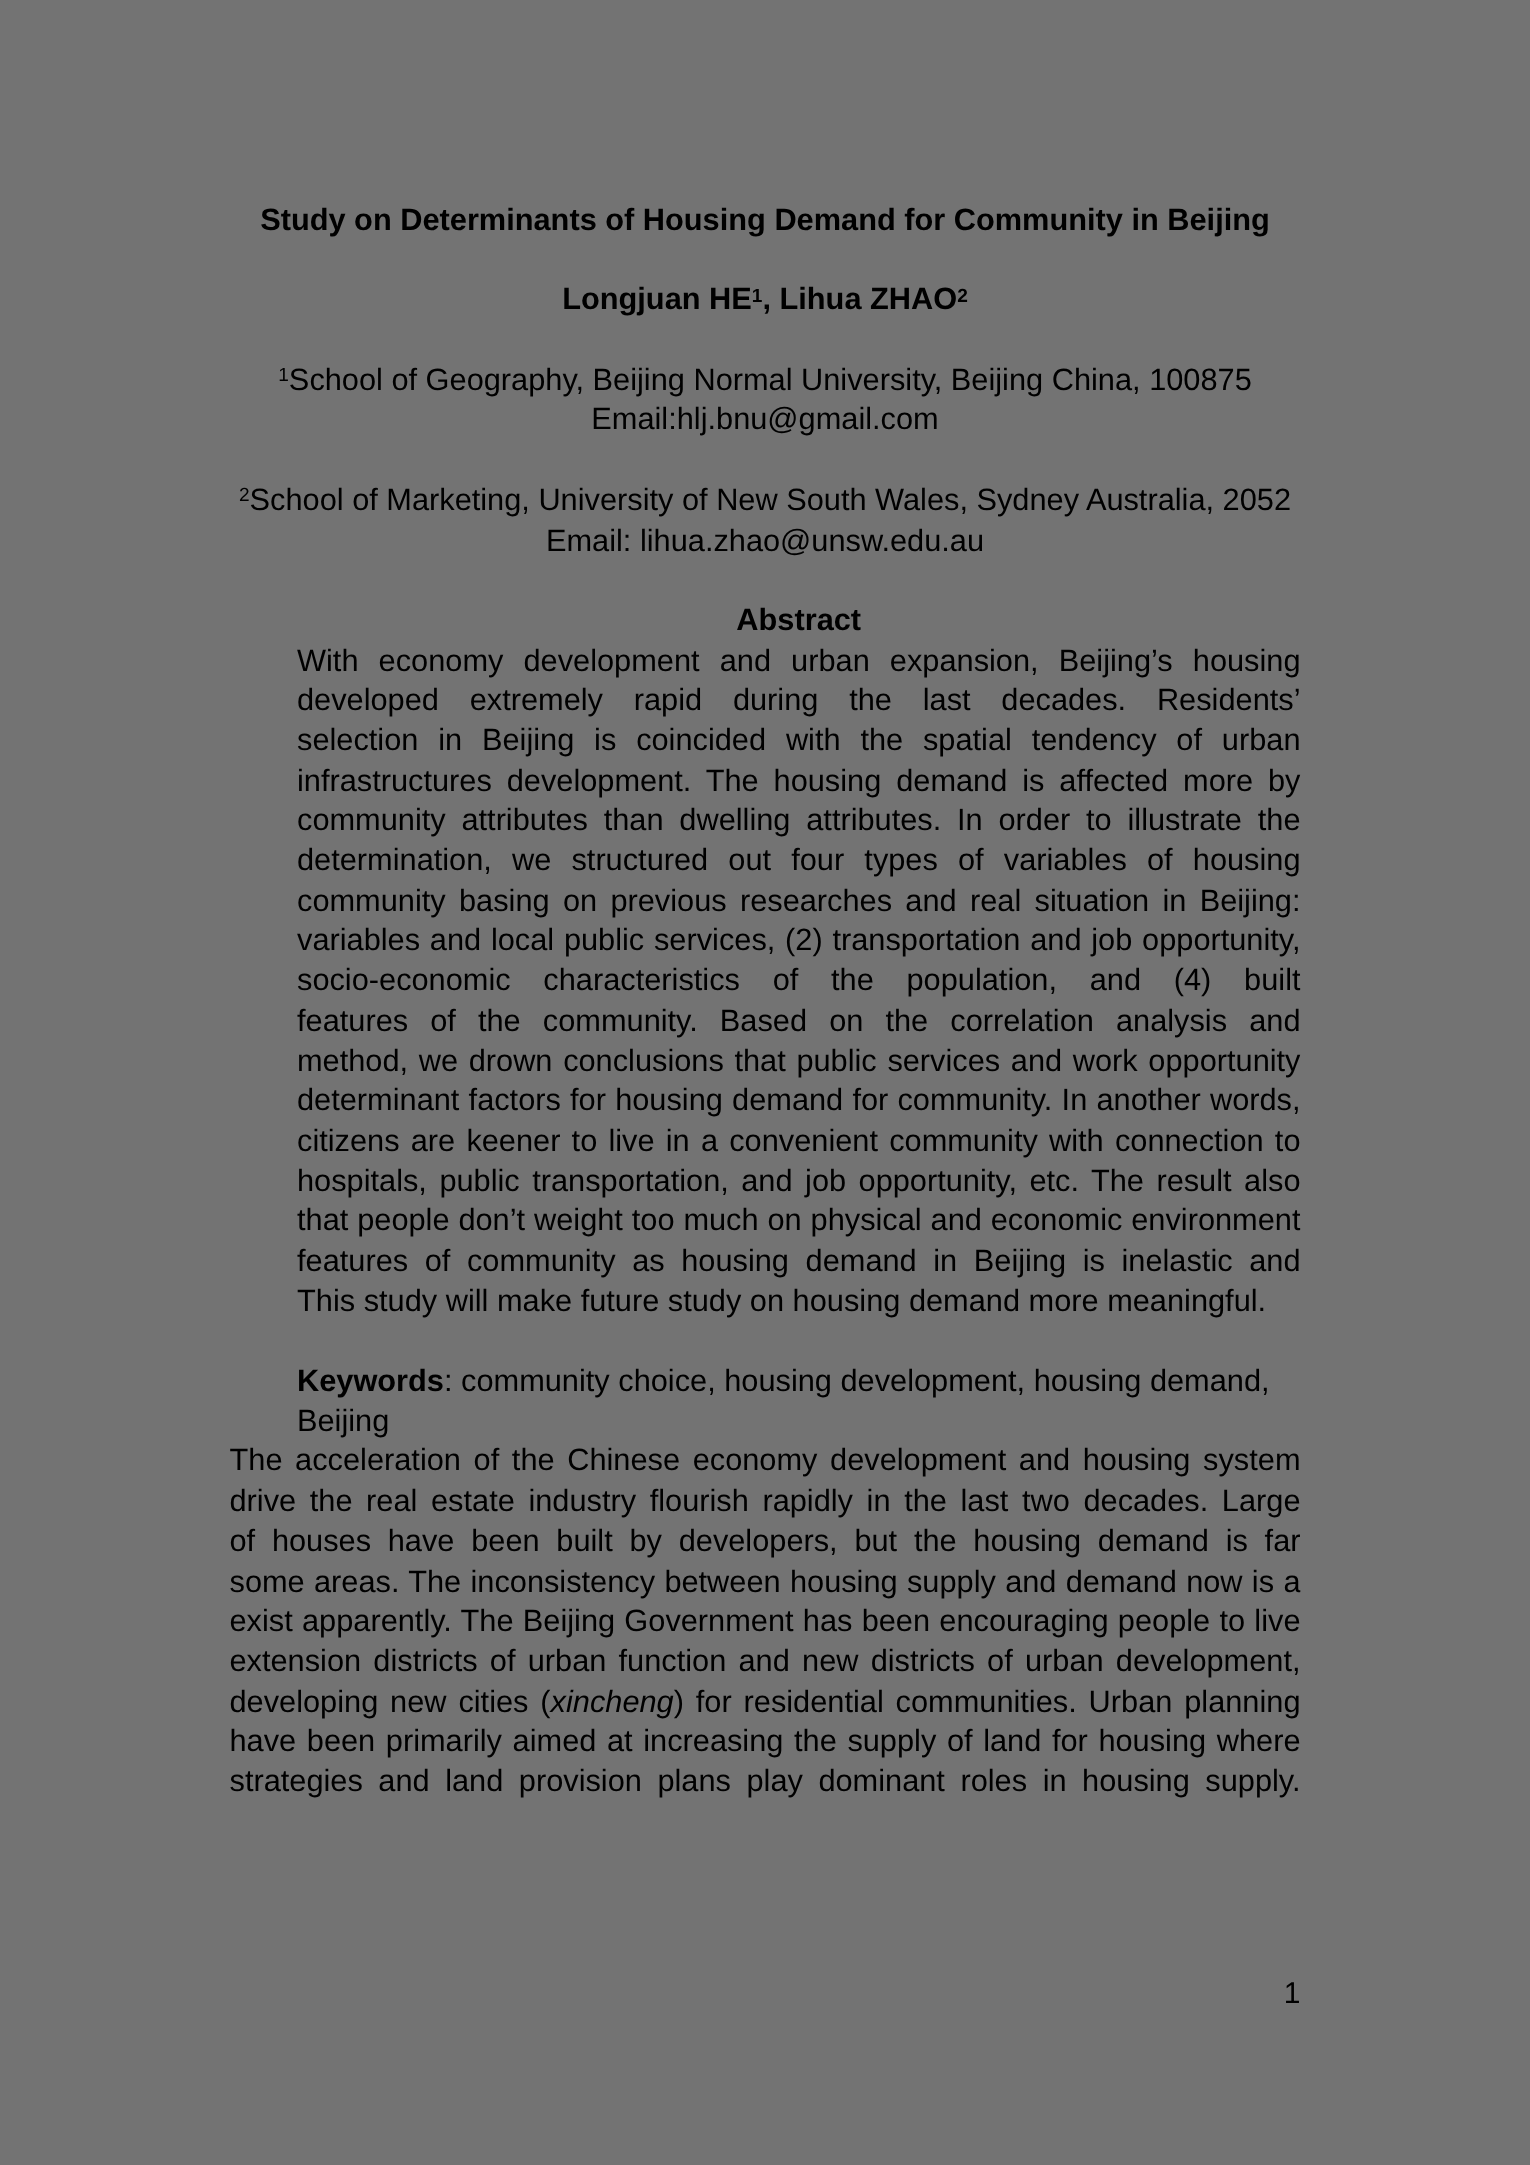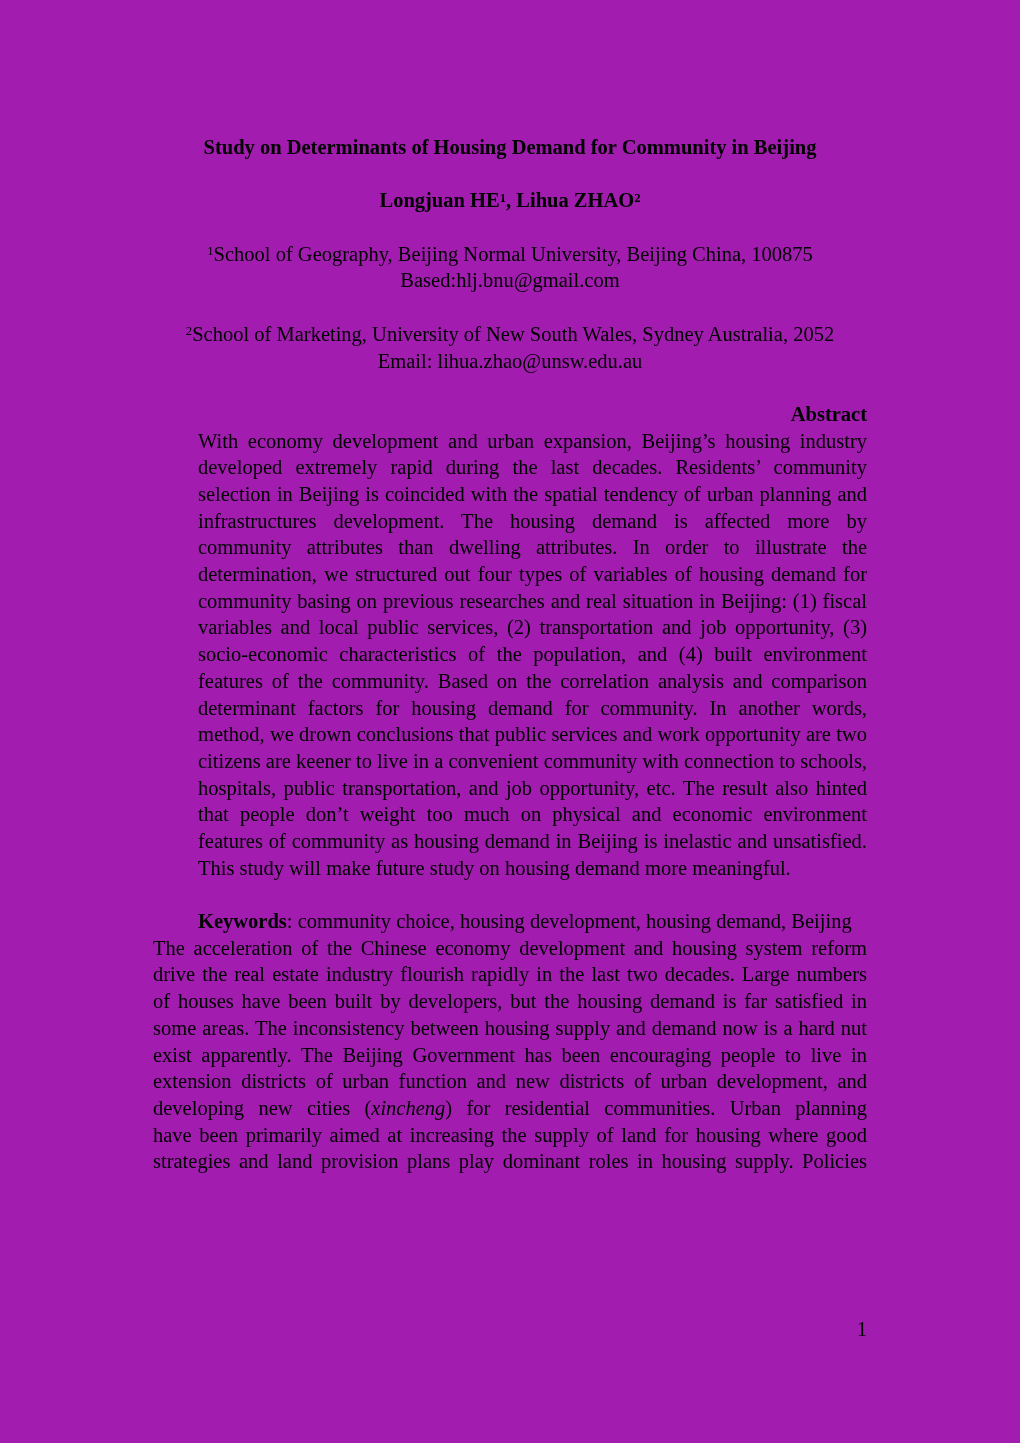--- a/index.html
+++ b/index.html
@@ -1,38 +1,38 @@
 <!DOCTYPE html>
 <html><head>
 <meta charset="utf-8">
 <style>
   html, body { margin: 0; padding: 0; background: #ffffff; }
   .page {
     position: relative;
     width: 1020px;
     height: 1443px;
-    background: #a21caf;
+    background: #737373;
     color: #000000;
-    font-family: Liberation Serif, serif;
+    font-family: Liberation Sans, sans-serif;
     font-size: 20.5px;
     line-height: 26.7px;
     overflow: hidden;
   }
   .content {
     position: absolute;
     left: 153px;
     top: 134px;
     width: 714px;
   }
   .centered { text-align: center; }
   .bold { font-weight: bold; }
   .mt1 { margin-top: 26.7px; }
   .mt2 { margin-top: 53.4px; }
   .abstract-block { padding-left: 45px; }
-  .section-heading { font-weight: bold; text-align: right; }
+  .section-heading { font-weight: bold; text-align: center; }
   .line {
     text-align: justify;
     text-align-last: justify;
     height: 26.7px;
     overflow: hidden;
   }
   .para-closed .line:last-child { text-align-last: left; }
   .seg-sup {
     font-size: 0.62em;
     position: relative;
@@ -55,43 +55,43 @@
 
 <div class="page">
   <div class="content">
 
     <div class="centered bold">Study on Determinants of Housing Demand for Community in Beijing</div>
 
     <div class="centered bold mt1"><span>Longjuan HE</span><span class="seg-sup">1</span><span>, Lihua ZHAO</span><span class="seg-sup">2</span></div>
 
     <div class="mt1">
       <div class="centered"><span class="seg-sup">1</span><span>School of Geography, Beijing Normal University, Beijing China, 100875</span></div>
-      <div class="centered">Based:hlj.bnu@gmail.com</div>
+      <div class="centered">Email:hlj.bnu@gmail.com</div>
     </div>
 
     <div class="mt1">
       <div class="centered"><span class="seg-sup">2</span><span>School of Marketing, University of New South Wales, Sydney Australia, 2052</span></div>
       <div class="centered">Email: lihua.zhao@unsw.edu.au</div>
     </div>
 
     <div class="abstract-block">
       <div class="section-heading mt1">Abstract</div>
       <div class="para-closed">
           <div class="line">With economy development and urban expansion, Beijing’s housing industry</div>
           <div class="line">developed extremely rapid during the last decades. Residents’ community</div>
           <div class="line">selection in Beijing is coincided with the spatial tendency of urban planning and</div>
           <div class="line">infrastructures development. The housing demand is affected more by</div>
           <div class="line">community attributes than dwelling attributes. In order to illustrate the</div>
           <div class="line">determination, we structured out four types of variables of housing demand for</div>
           <div class="line">community basing on previous researches and real situation in Beijing: (1) fiscal</div>
           <div class="line">variables and local public services, (2) transportation and job opportunity, (3)</div>
           <div class="line">socio-economic characteristics of the population, and (4) built environment</div>
           <div class="line">features of the community. Based on the correlation analysis and comparison</div>
+          <div class="line">method, we drown conclusions that public services and work opportunity are two</div>
           <div class="line">determinant factors for housing demand for community. In another words,</div>
-          <div class="line">method, we drown conclusions that public services and work opportunity are two</div>
           <div class="line">citizens are keener to live in a convenient community with connection to schools,</div>
           <div class="line">hospitals, public transportation, and job opportunity, etc. The result also hinted</div>
           <div class="line">that people don’t weight too much on physical and economic environment</div>
           <div class="line">features of community as housing demand in Beijing is inelastic and unsatisfied.</div>
           <div class="line">This study will make future study on housing demand more meaningful.</div>
         </div>
       <div class="mt1"><span class="seg-bold">Keywords</span><span>: community choice, housing development, housing demand, Beijing</span></div>
     </div>
 
     <div class="para-open">

